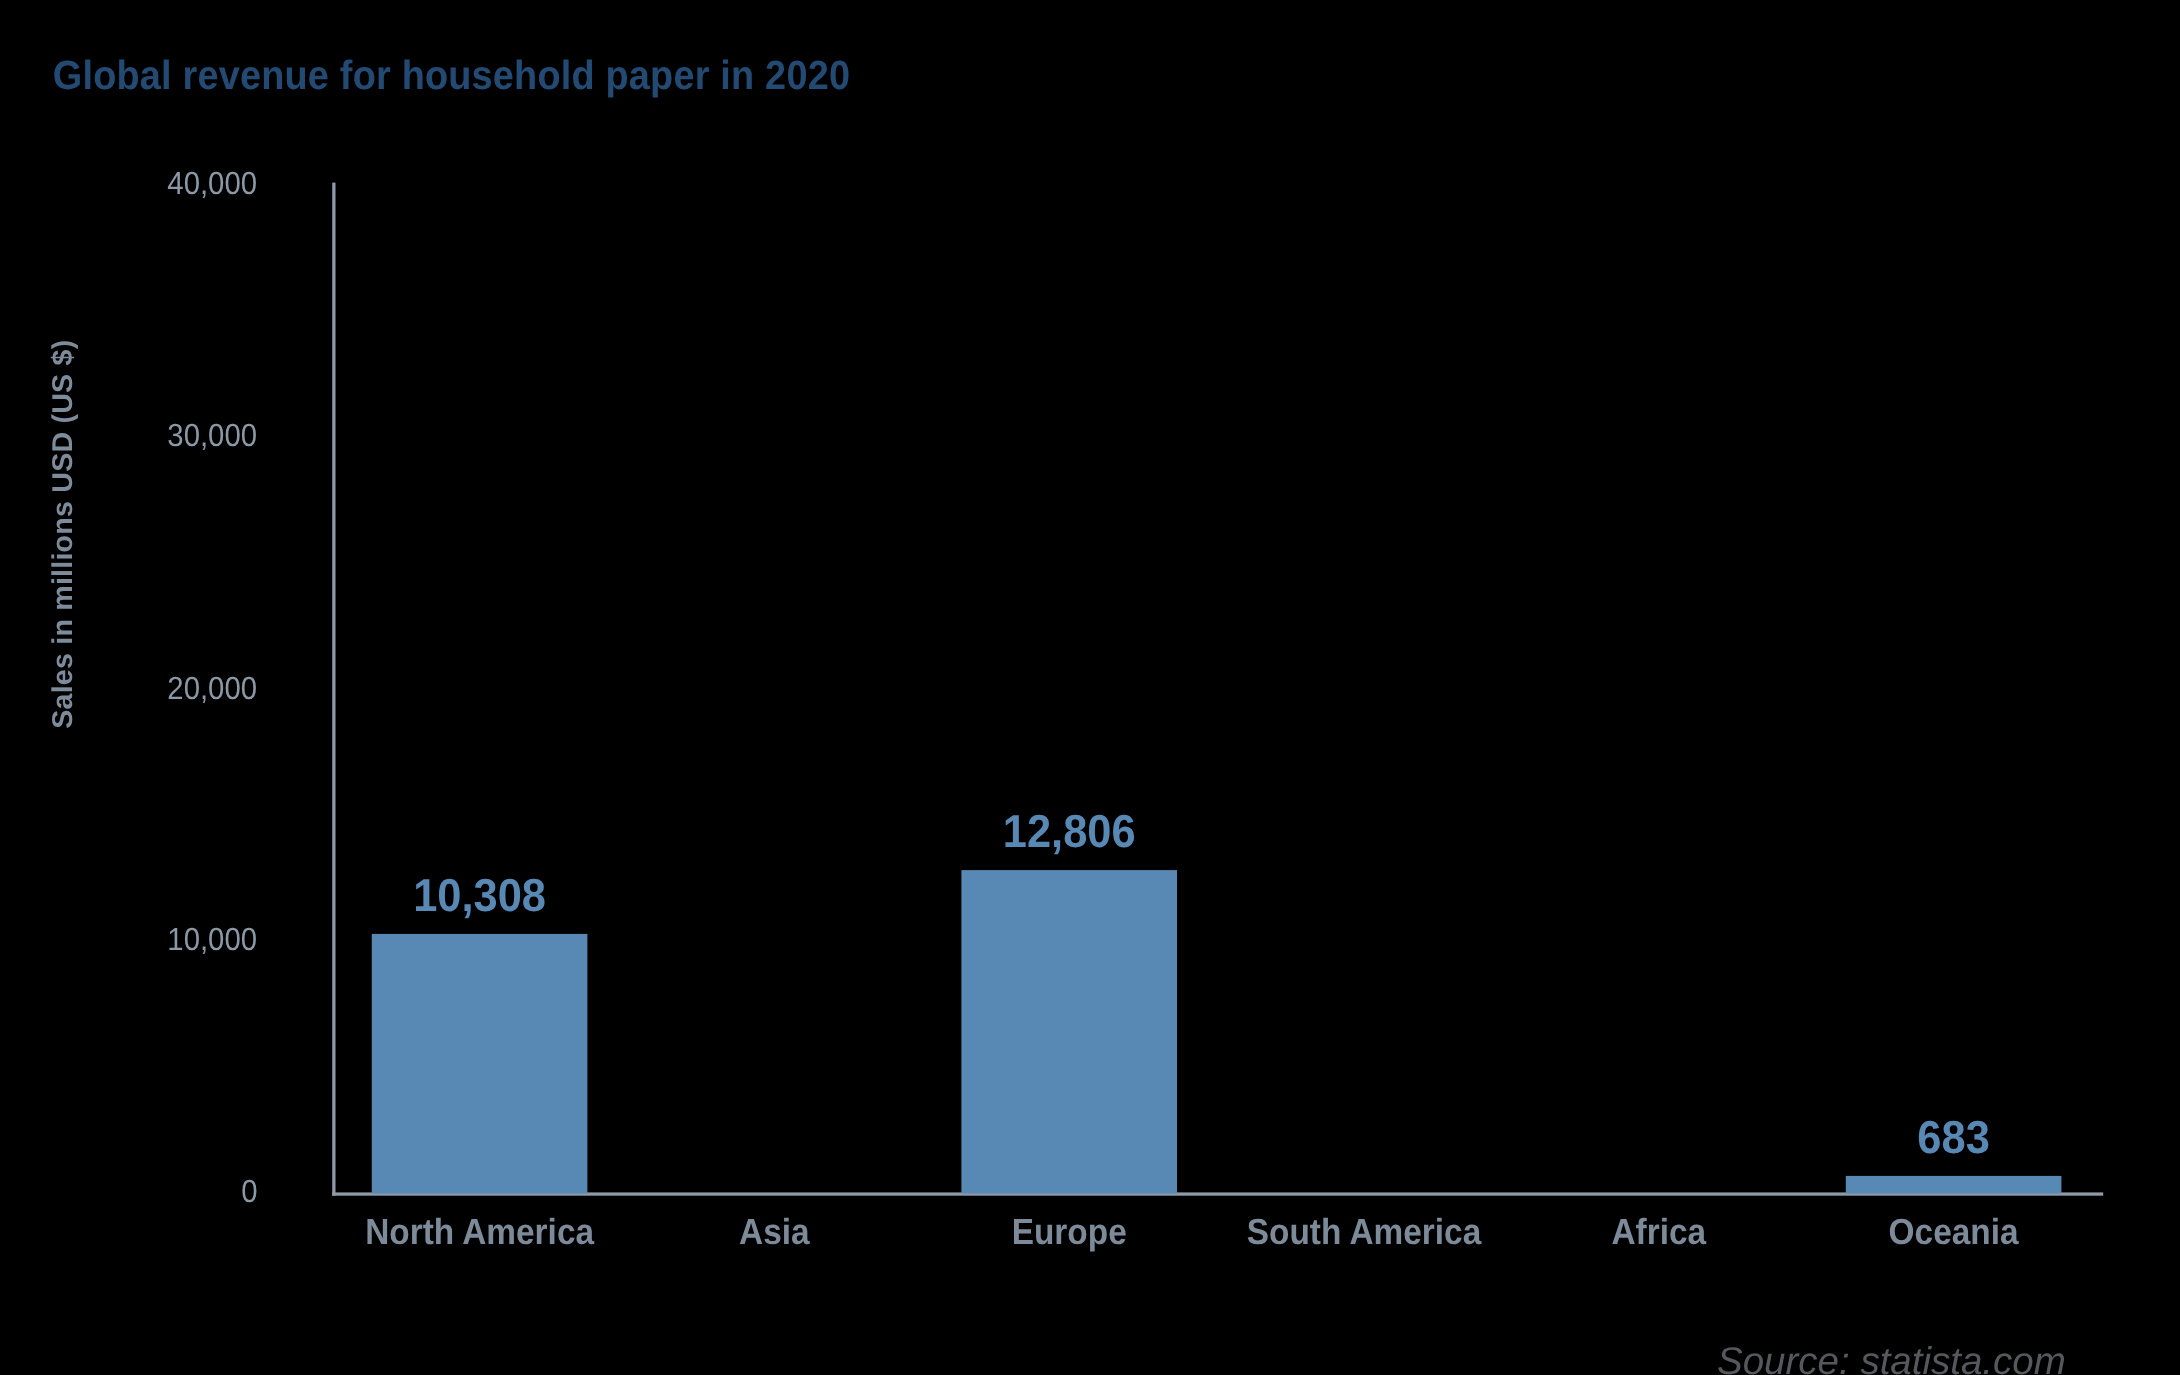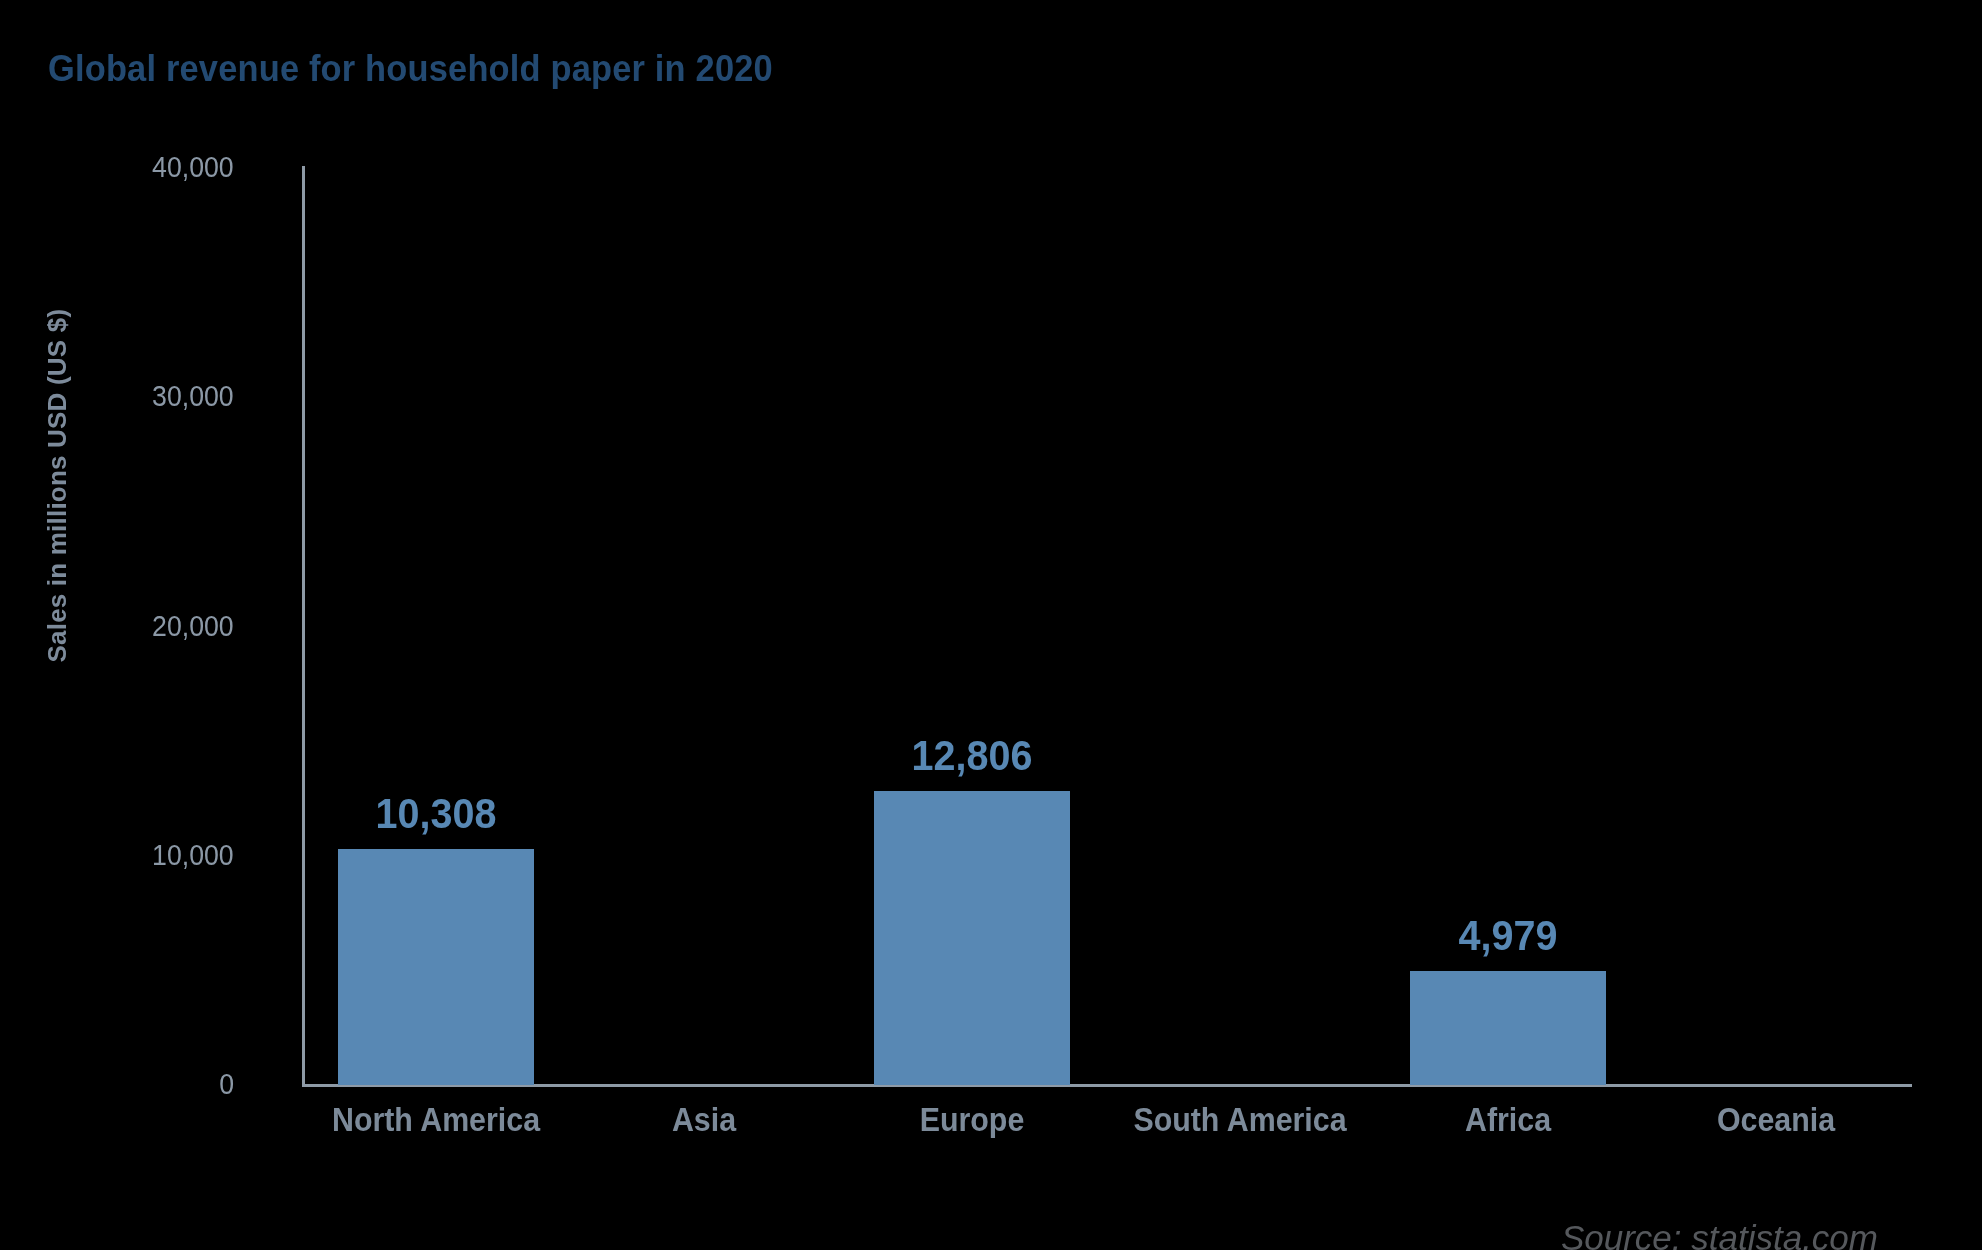--- a/index.html
+++ b/index.html
@@ -170,23 +170,23 @@
 
   <div id="plot">
       <div class="bar-group" style="left: 36px; width: 196px;">
         <div class="bar" style="height: 236.311px; background: rgb(88, 136, 180);"></div>
         <div class="bar-value" style="bottom: 250.311px; color: rgb(88, 136, 180);">10,308</div>
       </div>
       <div class="bar-group" style="left: 572px; width: 196px;">
         <div class="bar" style="height: 293.578px; background: rgb(88, 136, 180);"></div>
         <div class="bar-value" style="bottom: 307.578px; color: rgb(88, 136, 180);">12,806</div>
       </div>
-      <div class="bar-group" style="left: 1108px; width: 196px;">
-        <div class="bar" style="height: 114.144px; background: rgb(88, 136, 180);"></div>
-        <div class="bar-value" style="bottom: 128.144px; color: rgb(88, 136, 180);">4,979</div>
+      <div class="bar-group" style="left: 1376px; width: 196px;">
+        <div class="bar" style="height: 15.6578px; background: rgb(88, 136, 180);"></div>
+        <div class="bar-value" style="bottom: 29.6578px; color: rgb(88, 136, 180);">683</div>
       </div>
     </div>
 
   <div id="cat-labels">
       <div class="cat-label" style="left: 302px; width: 268px;">North America</div>
       <div class="cat-label" style="left: 570px; width: 268px;">Asia</div>
       <div class="cat-label" style="left: 838px; width: 268px;">Europe</div>
       <div class="cat-label" style="left: 1106px; width: 268px;">South America</div>
       <div class="cat-label" style="left: 1374px; width: 268px;">Africa</div>
       <div class="cat-label" style="left: 1642px; width: 268px;">Oceania</div>

